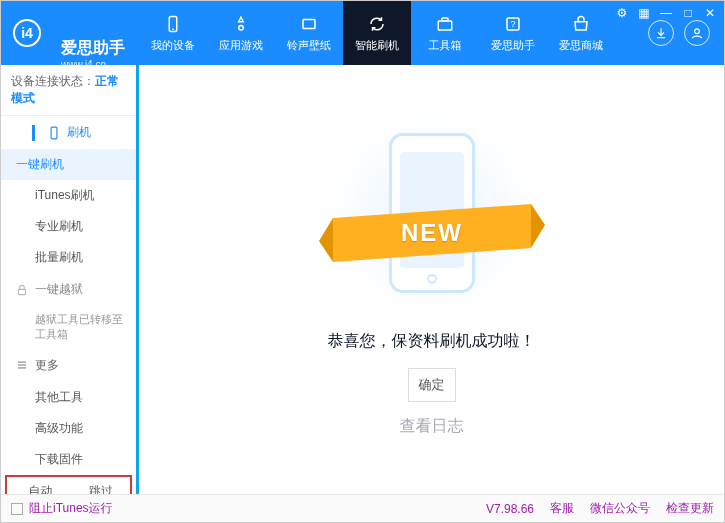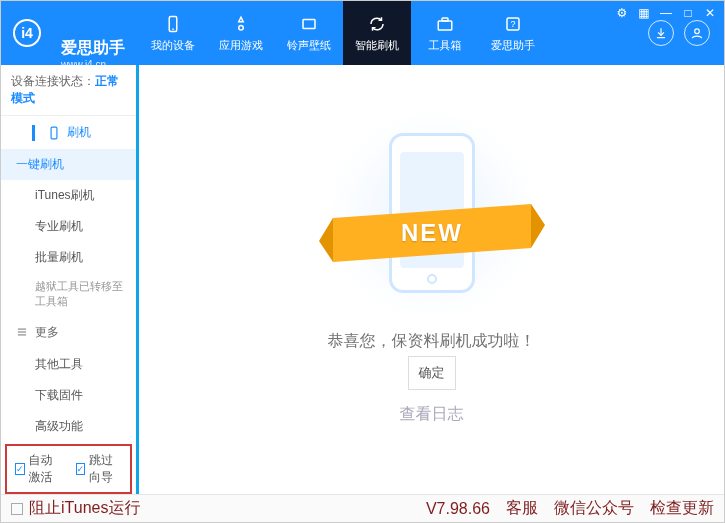--- a/index.html
+++ b/index.html
@@ -40,25 +40,25 @@
 .phone-illus { position: relative; width: 170px; height: 180px; }
 .glow { position: absolute; inset: -18px; border-radius: 50%; background: radial-gradient(circle,#eaf4ff 0%,rgba(234,244,255,0) 70%); }
 .phone-body { position: absolute; left: 50%; top: 8px; transform: translateX(-50%); width: 86px; height: 160px; background: #fff; border: 3px solid #cfe6ff; border-radius: 14px; }
 .phone-screen { position: absolute; left: 8px; right: 8px; top: 16px; bottom: 22px; background: #eaf4ff; border-radius: 4px; }
 .phone-home { position: absolute; bottom: 6px; left: 50%; transform: translateX(-50%); width: 10px; height: 10px; border: 2px solid #cfe6ff; border-radius: 50%; }
 .ribbon { position: absolute; left: -14px; right: -14px; top: 86px; height: 44px; background: #ffb020; transform: skewY(-4deg); display: flex; justify-content: center; align-items: center; }
 .ribbon::before, .ribbon::after { content:""; position:absolute; top:0; width:14px; height:100%; background:#e39200; }
 .ribbon::before { left:-14px; clip-path: polygon(100% 0,100% 100%,0 50%); }
 .ribbon::after { right:-14px; clip-path: polygon(0 0,0 100%,100% 50%); }
 .ribbon-text { color:#fff; font-weight:900; font-size:24px; letter-spacing:2px; transform: skewY(4deg); text-shadow:0 1px 2px rgba(0,0,0,.2); }
-.msg { margin-top: 26px; font-size: 16px; color: #737373; }
-.ok-btn { margin-top: 4px; border: 1px solid #ddd; background: #fff; padding: 7px 10px; cursor: pointer; font-size: 13px; color: #555; }
+.msg { margin-top: 26px; font-size: 16px; color: #0f172a; }
+.ok-btn { margin-top: 16px; border: 1px solid #ddd; background: #fff; padding: 7px 10px; cursor: pointer; font-size: 13px; color: #555; }
 .view-log { margin-top: 14px; color: #aab; font-size: 16px; cursor: pointer; }
 
-.footer { height: 28px; border-top: 1px solid #e6e6e6; display: flex; align-items: center; padding: 0 10px; font-size: 16px; color: #7f1d1d; background: #fafafa; }
+.footer { height: 28px; border-top: 1px solid #e6e6e6; display: flex; align-items: center; padding: 0 10px; font-size: 12px; color: #a21caf; background: #fafafa; }
 .footer .left { display: flex; align-items: center; gap: 6px; }
 .footer .spacer { flex: 1; }
 .footer .item { margin-left: 16px; cursor: pointer; }
 .footer .chk-sq { width: 12px; height: 12px; border: 1px solid #aaa; display: inline-block; }
 </style>
 </head>
 <body>
 
 <div class="window">
 
@@ -119,20 +119,29 @@
         </div>
       <div class="nav-item">
           <span class="nav-icon">
             <svg width="18" height="18" viewBox="0 0 24 24" fill="none" stroke="#fff" stroke-width="2">
               <rect x="4" y="4" width="16" height="16" rx="2"></rect>
               <text x="12" y="16" text-anchor="middle" fill="#fff" font-size="12" stroke="none">?</text>
             </svg>
           </span>
           <span class="nav-label">爱思助手</span>
         </div>
+      <div class="nav-item">
+          <span class="nav-icon">
+            <svg width="18" height="18" viewBox="0 0 24 24" fill="none" stroke="#fff" stroke-width="2">
+              <path d="M4 9h16l-1 11H5z"></path>
+              <path d="M8 9V6a4 4 0 0 1 8 0v3"></path>
+            </svg>
+          </span>
+          <span class="nav-label">爱思商城</span>
+        </div>
     </div>
     <div class="right-circles">
       <span class="circle-btn">
           <svg width="14" height="14" viewBox="0 0 24 24" fill="none" stroke="#fff" stroke-width="2">
             <path d="M12 4v12"></path>
             <path d="M7 11l5 5 5-5"></path>
             <path d="M5 20h14"></path>
           </svg>
         </span>
       <span class="circle-btn">
@@ -160,33 +169,40 @@
           <svg width="14" height="14" viewBox="0 0 24 24" fill="none" stroke="#1a8cff" stroke-width="2">
             <rect x="7" y="2" width="10" height="20" rx="2"></rect>
           </svg>
           <span>刷机</span>
         </div>
       <div class="side-item active">一键刷机</div>
       <div class="side-item">iTunes刷机</div>
       <div class="side-item">专业刷机</div>
       <div class="side-item">批量刷机</div>
 
+      <div class="section-head">
+          <svg width="14" height="14" viewBox="0 0 24 24" fill="none" stroke="#bbb" stroke-width="2">
+            <rect x="6" y="11" width="12" height="9" rx="1"></rect>
+            <path d="M8 11V8a4 4 0 0 1 8 0v3"></path>
+          </svg>
+          <span>一键越狱</span>
+        </div>
       <div class="side-note">越狱工具已转移至工具箱</div>
 
       <div class="section-head" style="color:#666">
           <svg width="14" height="14" viewBox="0 0 24 24" fill="none" stroke="#888" stroke-width="2">
             <line x1="5" y1="7" x2="19" y2="7"></line>
             <line x1="5" y1="12" x2="19" y2="12"></line>
             <line x1="5" y1="17" x2="19" y2="17"></line>
           </svg>
           <span>更多</span>
         </div>
       <div class="side-item">其他工具</div>
+      <div class="side-item">高级功能</div>
       <div class="side-item">下载固件</div>
-      <div class="side-item">高级功能</div>
 
       <div style="height:6px"></div>
       <div class="checkbox-row">
         <label class="chk">
             <span class="chk-box">✓</span>
             <span>自动激活</span>
           </label>
         <label class="chk">
             <span class="chk-box">✓</span>
             <span>跳过向导</span>

